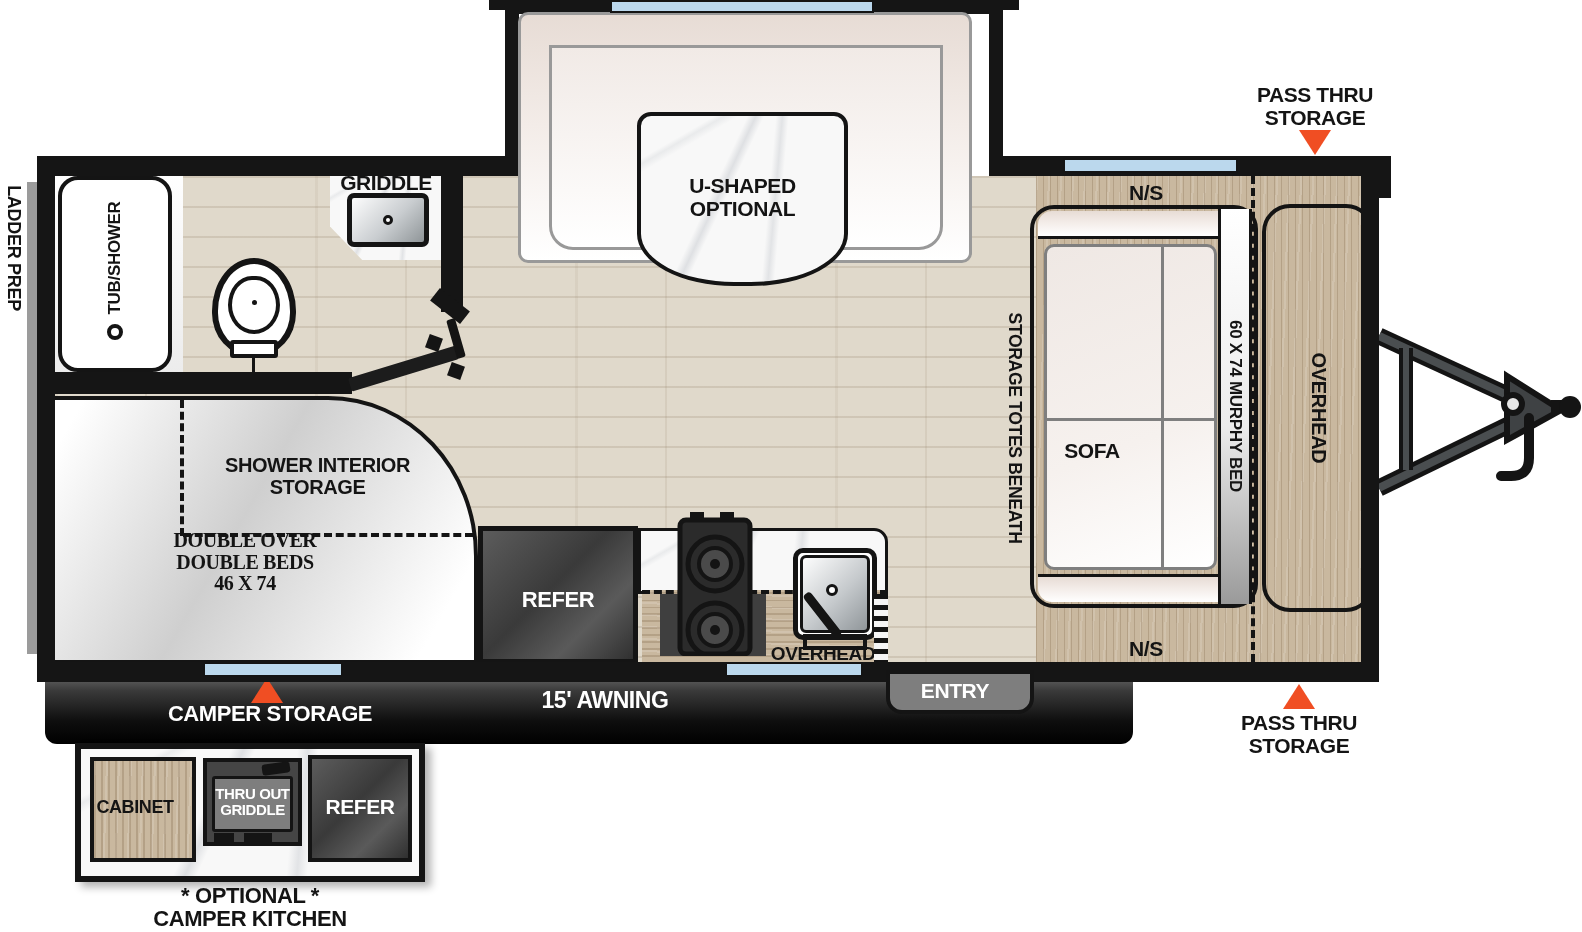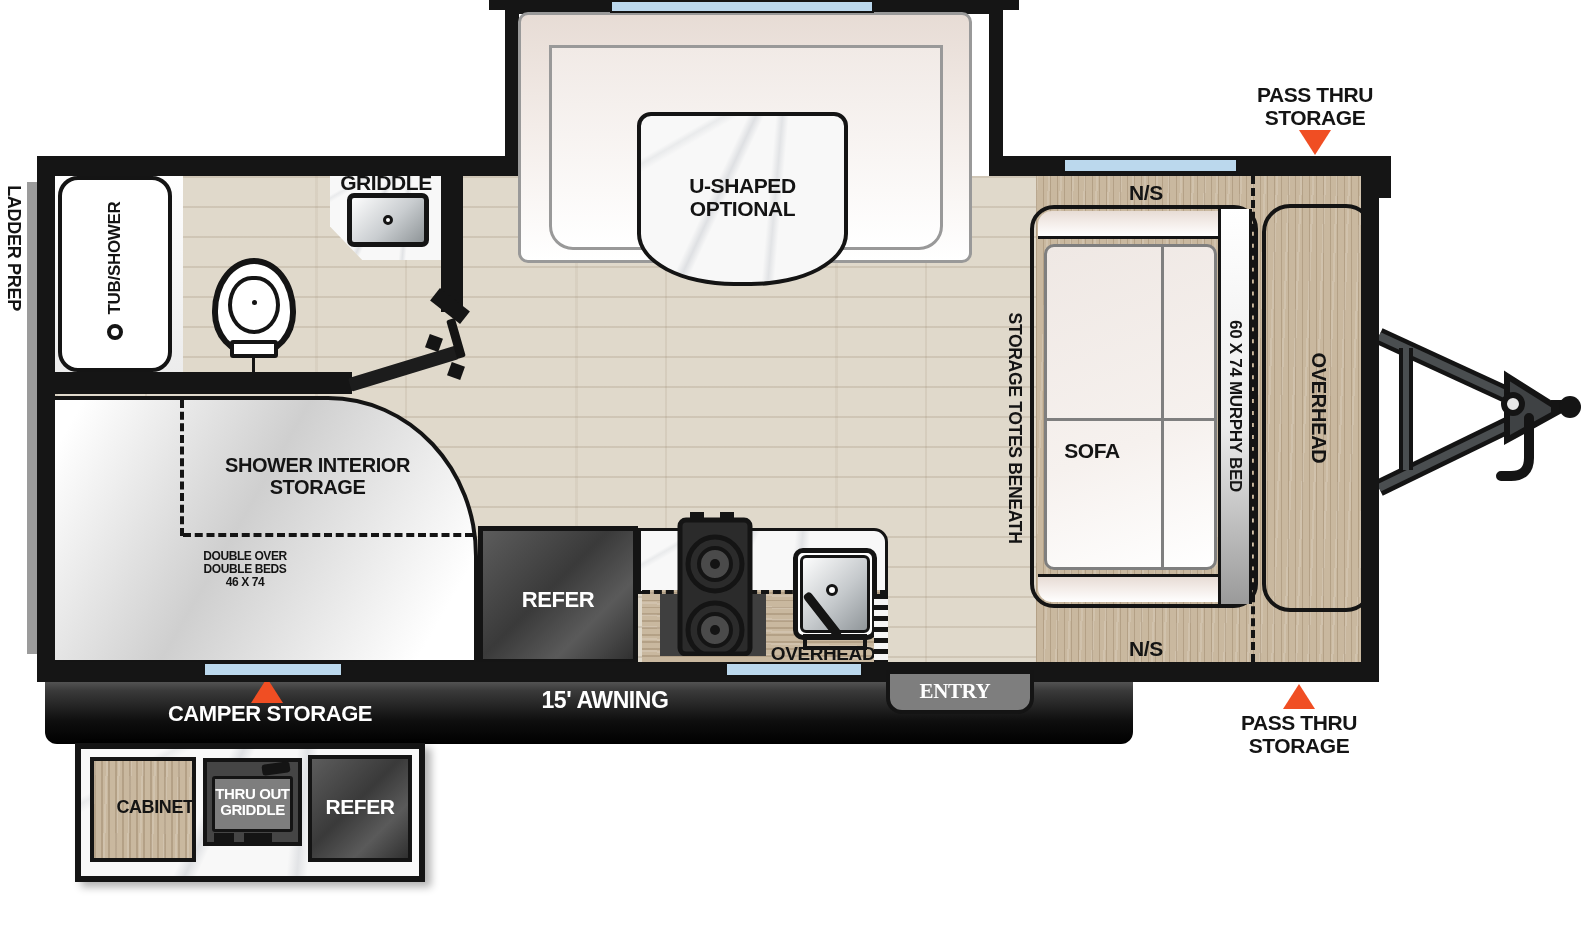--- a/index.html
+++ b/index.html
@@ -72,21 +72,21 @@
   <div style="left:350px;top:378px;width:112px;height:14px;background:#1c1c1c;border-radius:2px;transform:rotate(-17deg);transform-origin:left center;"></div>
   <div style="left:436px;top:334px;width:40px;height:9px;background:#141414;border-radius:2px;transform:rotate(74deg);"></div>
   <div style="left:427px;top:336px;width:14px;height:14px;background:#141414;transform:rotate(20deg);"></div>
   <div style="left:449px;top:364px;width:14px;height:14px;background:#141414;transform:rotate(20deg);"></div>
 
   <div style="left:51px;top:396px;width:427px;height:268px;background:linear-gradient(120deg,#ffffff 5%,#cfcfcf 45%,#ffffff 90%);border:4px solid #141414;border-top-right-radius:150px 160px;"></div>
   <div class="dash-v" style="left:180px;top:400px;height:136px;"></div>
   <div class="dash-h" style="left:183px;top:533px;width:290px;"></div>
   <div class="lbl" style="left:215px;top:455px;width:205px;font-size:20px;">SHOWER INTERIOR
 STORAGE</div>
-  <div class="lbl" style="left:150px;top:550px;width:190px;font-size:12px;">DOUBLE OVER
+  <div class="lbl" style="left:150px;top:530px;width:190px;font-size:20px;font-family:Liberation Serif, serif;">DOUBLE OVER
 DOUBLE BEDS
 46 X 74</div>
 
   <div class="appl" style="left:478px;top:526px;width:160px;height:138px;border:5px solid #141414;"></div>
   <div class="lbl" style="left:478px;top:588px;width:160px;font-size:22px;color:#fff;">REFER</div>
 
   <div class="marble" style="left:638px;top:528px;width:250px;height:66px;border:3px solid #141414;border-radius:0 14px 0 0;"></div>
   <div class="woodh" style="left:642px;top:590px;width:246px;height:74px;border-top:4px dashed #141414;"></div>
   <div style="left:660px;top:594px;width:106px;height:62px;background:#3f3f3f;"></div>
   <div class="lbl" style="left:655px;top:610px;width:116px;font-size:22px;color:#fff;">MICRO</div>
@@ -134,21 +134,21 @@
   <div class="wall" style="left:37px;top:662px;width:1342px;height:20px;"></div>
   <div class="wall" style="left:37px;top:156px;width:18px;height:526px;"></div>
   <div class="wall" style="left:1361px;top:156px;width:18px;height:526px;"></div>
   <div class="wall" style="left:1379px;top:156px;width:12px;height:42px;"></div>
 
   <div class="win" style="left:1063px;top:158px;width:175px;"></div>
   <div class="win" style="left:203px;top:662px;width:140px;"></div>
   <div class="win" style="left:725px;top:662px;width:138px;"></div>
 
   <div style="left:886px;top:670px;width:148px;height:44px;background:var(--entry-gray);border:4px solid #141414;border-radius:0 0 16px 16px;"></div>
-  <div class="lbl" style="left:886px;top:680px;width:138px;font-size:21px;color:#fff;font-family:Liberation Serif, serif;">ENTRY</div>
+  <div class="lbl" style="left:886px;top:680px;width:138px;font-size:21px;color:#fff;">ENTRY</div>
 
   <div style="left:0;top:0;width:0;height:0;">
     <div style="position:absolute;left:519px;top:10px;width:470px;height:166px;background:#fff;"></div>
     <div class="wall" style="left:505px;top:2px;width:14px;height:174px;"></div>
     <div class="wall" style="left:989px;top:2px;width:14px;height:174px;"></div>
     <div class="wall" style="left:505px;top:0;width:498px;height:14px;"></div>
     <div class="wall" style="left:489px;top:0;width:30px;height:10px;"></div>
     <div class="wall" style="left:989px;top:0;width:30px;height:10px;"></div>
     <div class="wall" style="left:489px;top:158px;width:30px;height:18px;"></div>
     <div class="wall" style="left:989px;top:158px;width:30px;height:18px;"></div>
@@ -178,24 +178,26 @@
 
   <div class="lbl" style="left:1235px;top:84px;width:160px;font-size:21px;">PASS THRU
 STORAGE</div>
   <div class="tri down" style="left:1299px;top:130px;"></div>
   <div class="tri up" style="left:1283px;top:684px;"></div>
   <div class="lbl" style="left:1219px;top:712px;width:160px;font-size:21px;">PASS THRU
 STORAGE</div>
 
   <div class="marble" style="left:75px;top:743px;width:350px;height:139px;border:6px solid #141414;box-shadow:6px 5px 8px rgba(0,0,0,.3);"></div>
   <div class="woodv" style="left:90px;top:757px;width:106px;height:105px;border:4px solid #141414;"></div>
-  <div class="lbl" style="left:100px;top:798px;width:110px;font-size:18px;">CABINET</div>
+  <div class="lbl" style="left:80px;top:798px;width:110px;font-size:18px;">CABINET</div>
   <div style="left:203px;top:758px;width:99px;height:88px;background:#454545;border:4px solid #141414;"></div>
   <div style="left:262px;top:763px;width:28px;height:11px;background:#141414;border-radius:3px;transform:rotate(-8deg);"></div>
   <div style="left:212px;top:776px;width:81px;height:56px;background:#7e7e7e;border:3px solid #141414;border-radius:3px;"></div>
   <div class="lbl" style="left:212px;top:786px;width:81px;font-size:15px;color:#fff;">THRU OUT
 GRIDDLE</div>
   <div style="left:214px;top:833px;width:20px;height:9px;background:#141414;"></div>
   <div style="left:244px;top:833px;width:28px;height:9px;background:#141414;"></div>
   <div class="appl" style="left:308px;top:755px;width:104px;height:107px;border:4px solid #141414;"></div>
   <div class="lbl" style="left:306px;top:796px;width:108px;font-size:21px;color:#fff;">REFER</div>
+  <div class="lbl" style="left:110px;top:884px;width:280px;font-size:22px;line-height:23px;">* OPTIONAL *
+CAMPER KITCHEN</div>
 
 </div>
 
 </body></html>

